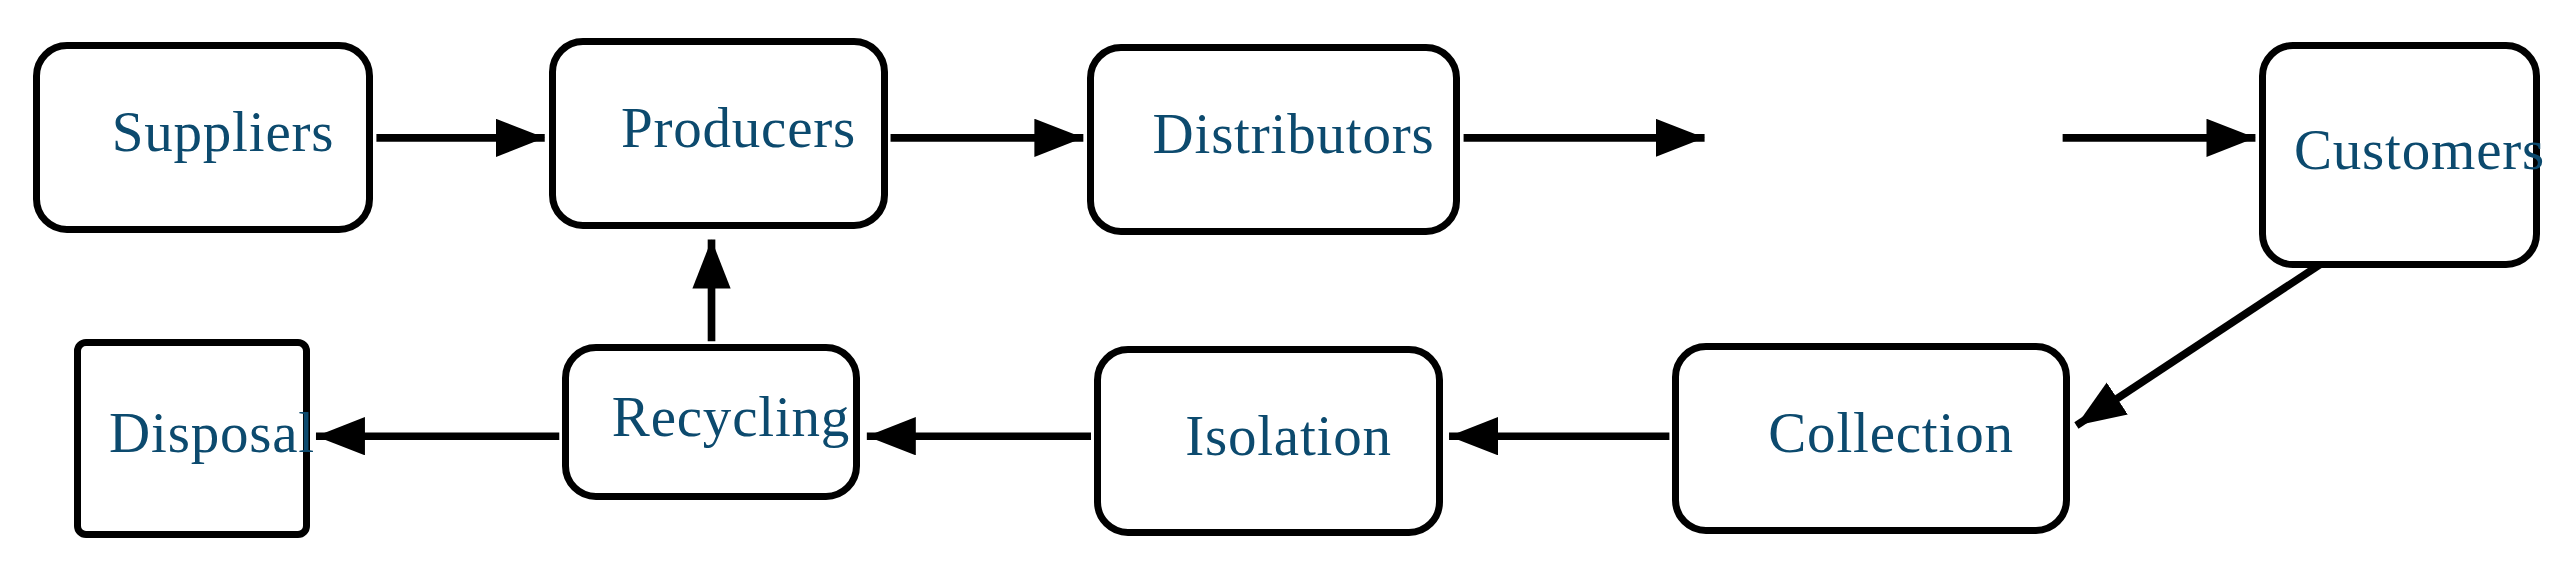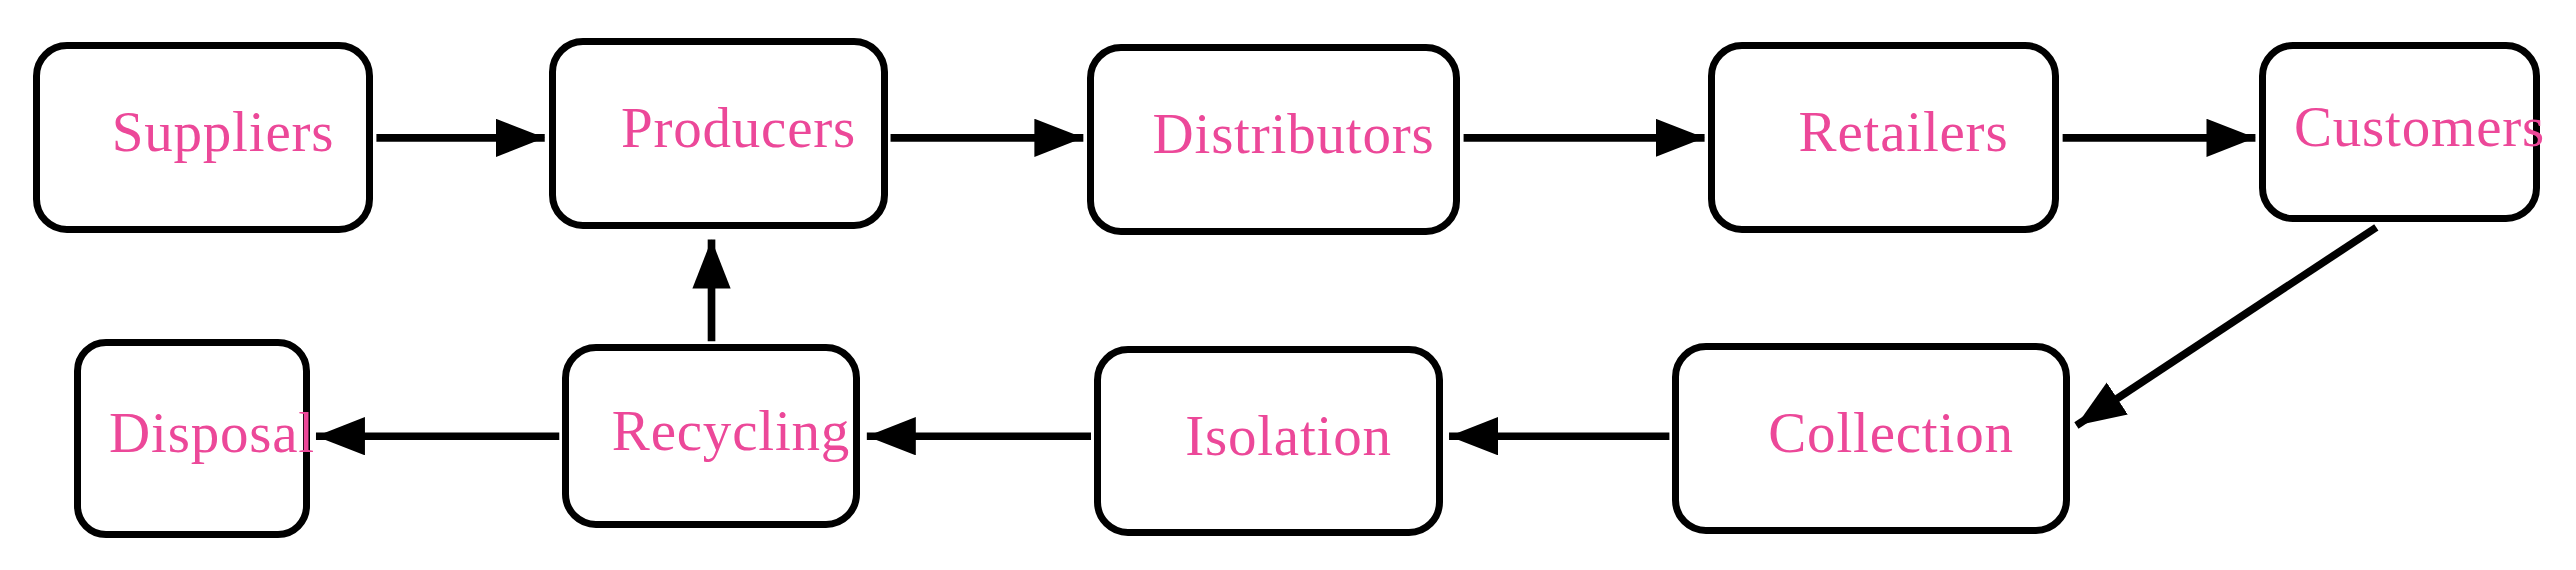--- a/index.html
+++ b/index.html
@@ -21,21 +21,21 @@
     background: #ffffff;
     border: 7.7px solid #000000;
     border-radius: 34px;
     display: flex;
     align-items: center;
     justify-content: center;
     z-index: 2;
   }
   .node span {
     font-size: 57px;
-    color: #ec4899;
+    color: #0c4a6e;
     letter-spacing: 0.8px;
     white-space: nowrap;
     transform: translateY(-6.1px);
     margin-left: 40px;
   }
   #edges {
     position: absolute;
     left: 0;
     top: 0;
     z-index: 1;
@@ -72,38 +72,35 @@
   </div>
 
   <div class="node" style="left:549px;  top:38px;  width:339px; height:191px;">
     <span>Producers</span>
   </div>
 
   <div class="node" style="left:1087px; top:44px;  width:373px; height:191px;justify-content:center;">
     <span>Distributors</span>
   </div>
 
-  <div class="node" style="left:1708px; top:42px;  width:351px; height:191px;">
-    <span>Retailers</span>
-  </div>
 
-  <div class="node" style="left:2259px; top:42px;  width:281px; height:180px;text-align:right;">
+  <div class="node" style="left:2259px; top:42px;  width:281px; height:226px;text-align:right;">
     <span>Customers</span>
   </div>
 
   <div class="node" style="left:1094px; top:346px; width:349px; height:190px;">
     <span>Isolation</span>
   </div>
 
   <div class="node" style="left:1672px; top:343px; width:398px; height:191px;">
     <span>Collection</span>
   </div>
 
-  <div class="node" style="left:562px;  top:344px; width:298px; height:184px;">
+  <div class="node" style="left:562px;  top:344px; width:298px; height:156px;">
     <span>Recycling</span>
   </div>
 
-  <div class="node" style="left:74px;   top:339px; width:236px; height:199px; border-radius:32px;">
+  <div class="node" style="left:74px;   top:339px; width:236px; height:199px; border-radius:12px;">
     <span>Disposal</span>
   </div>
 
 </div>
 
 
 </body></html>

